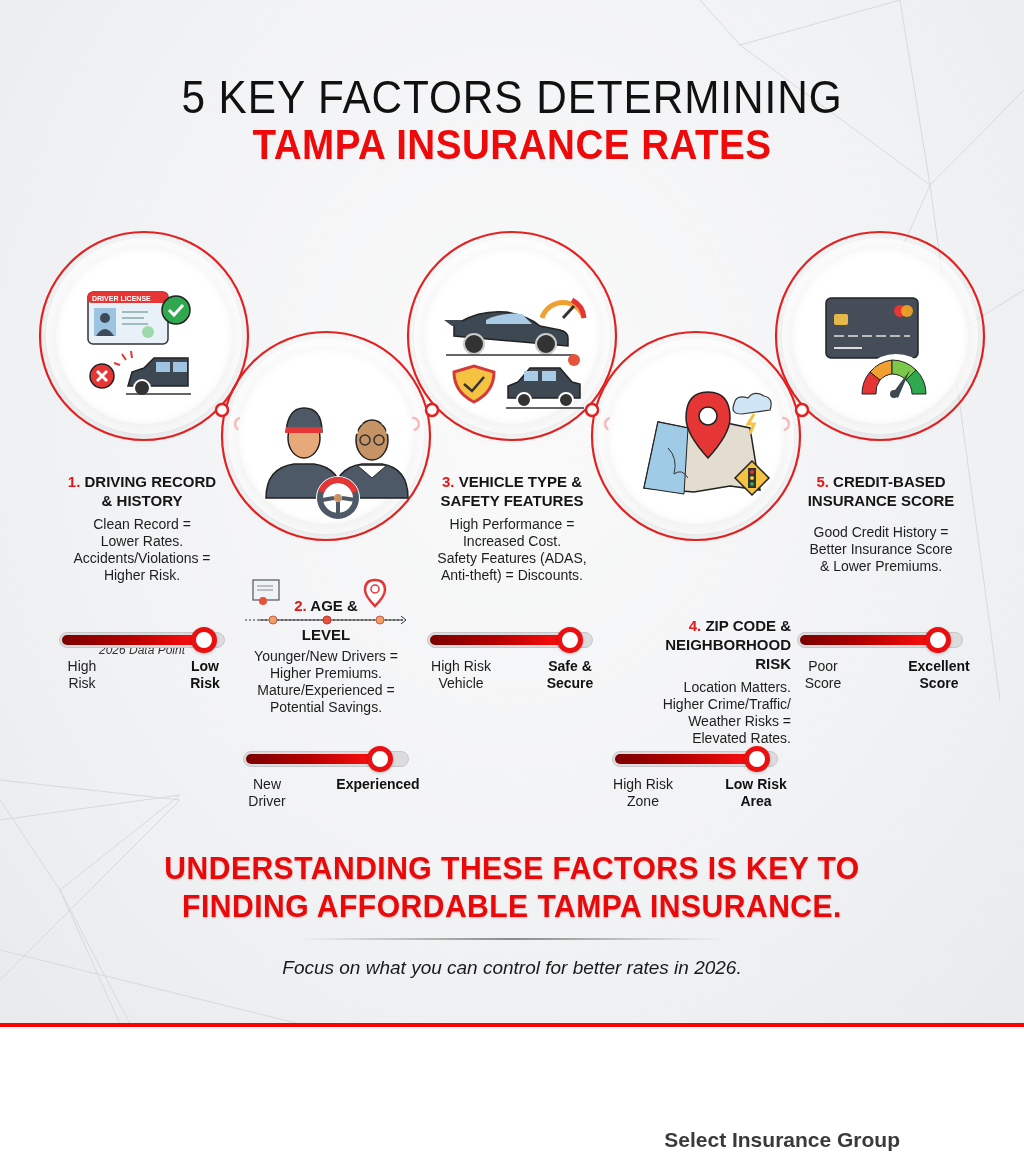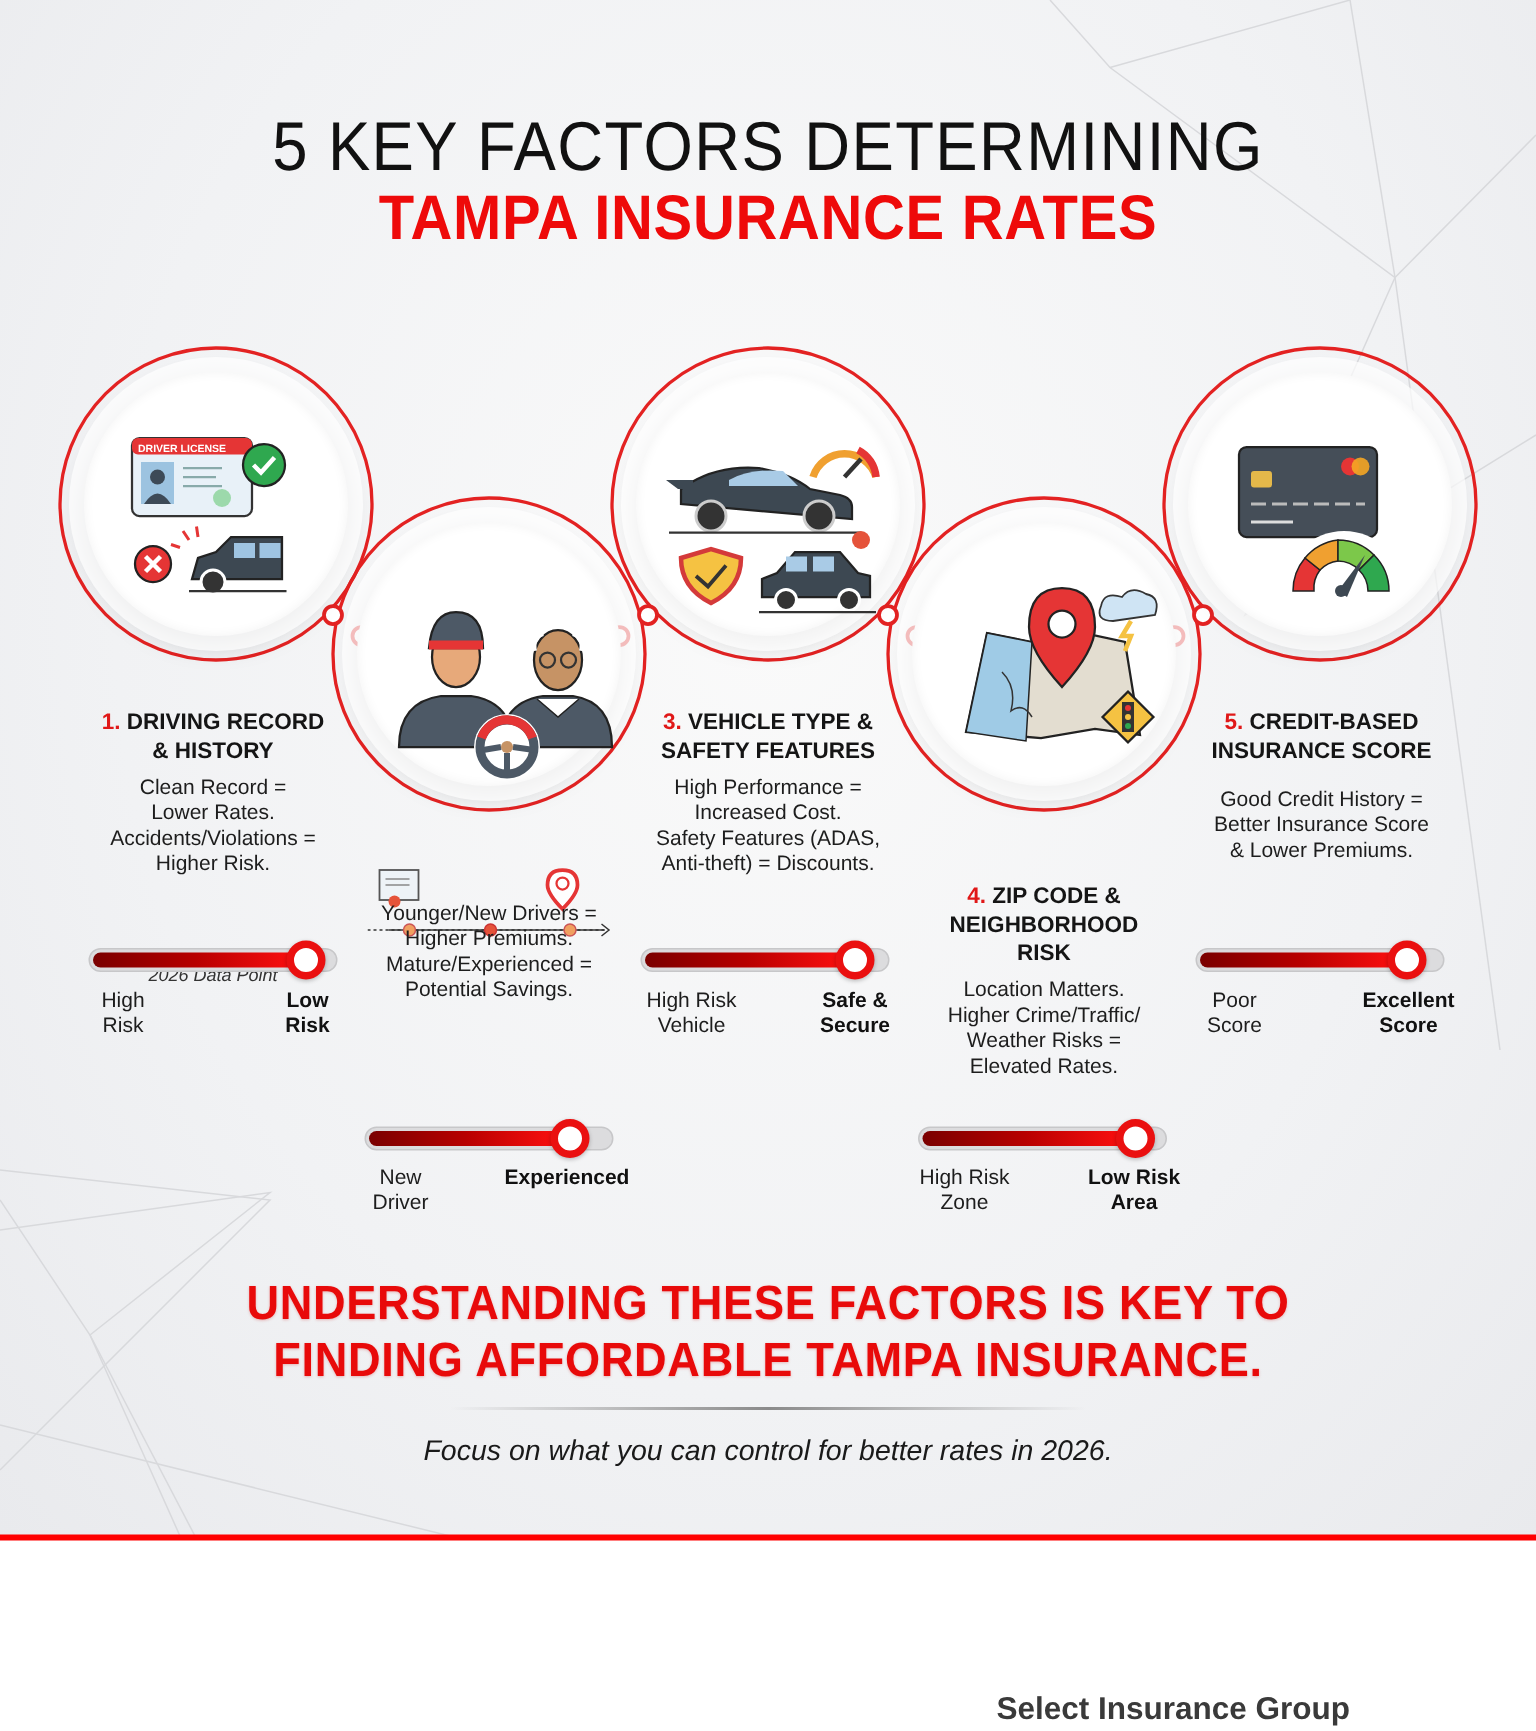--- a/index.html
+++ b/index.html
@@ -277,20 +277,25 @@
     <path d="M130 2 q-10 0 -10 10 q0 6 10 16 q10 -10 10 -16 q0 -10 -10 -10 z" fill="#fff" stroke="#e53535" stroke-width="2.5"></path>
     <circle cx="130" cy="11" r="4" fill="none" stroke="#e53535" stroke-width="1.5"></circle>
     <line x1="0" y1="42" x2="160" y2="42" stroke="#333" stroke-width="1" stroke-dasharray="2 2"></line>
     <line x1="14" y1="42" x2="158" y2="42" stroke="#333" stroke-width="1"></line>
     <path d="M156 38 l5 4 l-5 4" fill="none" stroke="#333" stroke-width="1"></path>
     <circle cx="28" cy="42" r="4" fill="#f0a060" stroke="#c55" stroke-width="1"></circle>
     <circle cx="82" cy="42" r="4" fill="#e5533a" stroke="#c33" stroke-width="1"></circle>
     <circle cx="135" cy="42" r="4" fill="#f0a060" stroke="#c55" stroke-width="1"></circle>
   </svg>
   <div class="factor" style="left:231px; top:596px;">
+    <div class="f-title">
+      <span class="f-num">2.</span>
+      <span>AGE &amp;</span><br>
+      <span style="display:inline-block; margin-top:10px;">LEVEL</span>
+    </div>
     <div class="f-desc" style="margin-top:4px;text-align:center;">
       <div>Younger/New Drivers =</div>
       <div>Higher Premiums.</div>
       <div>Mature/Experienced =</div>
       <div>Potential Savings.</div>
     </div>
   </div>
 
   <div class="slider" style="left:243px; top:746px;">
     <div class="track"></div>
@@ -326,21 +331,21 @@
   </div>
   <div class="sl-label" style="left:424px; top:658px; width:74px;">
     <div>High Risk</div>
       <div>Vehicle</div>
   </div>
   <div class="sl-label bold" style="left:540px; top:658px; width:60px;">
     <div>Safe &amp;</div>
       <div>Secure</div>
   </div>
 
-  <div class="factor" style="left:601px; top:588px;">
+  <div class="factor" style="left:601px; top:616px;text-align:right;">
     <div class="f-title">
       <span class="f-num">4.</span>
       <span>ZIP CODE &amp;</span><br>
       <span>NEIGHBORHOOD</span><br>
       <span>RISK</span>
     </div>
     <div class="f-desc">
       <div>Location Matters.</div>
       <div>Higher Crime/Traffic/</div>
       <div>Weather Risks =</div>

